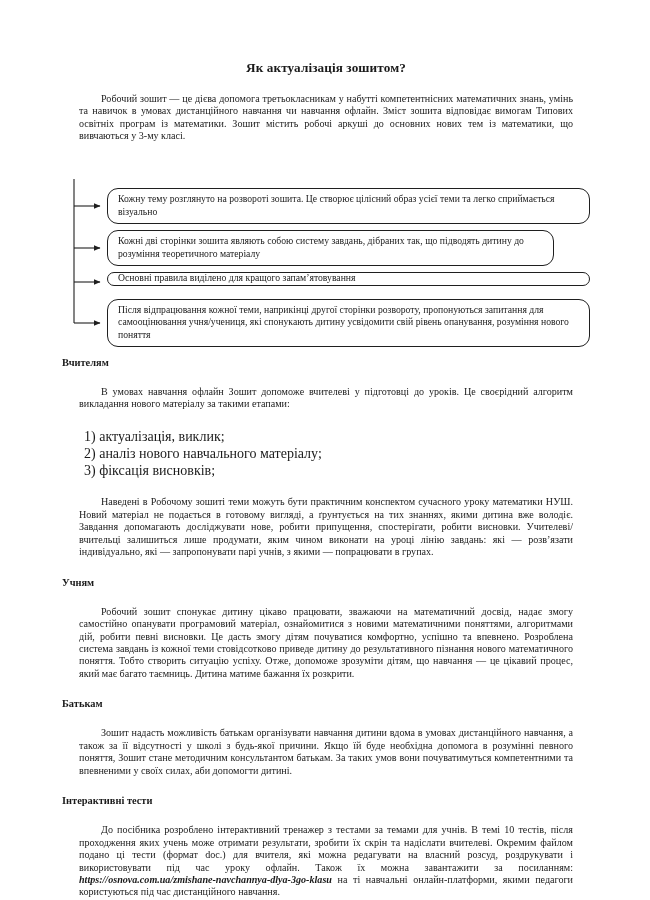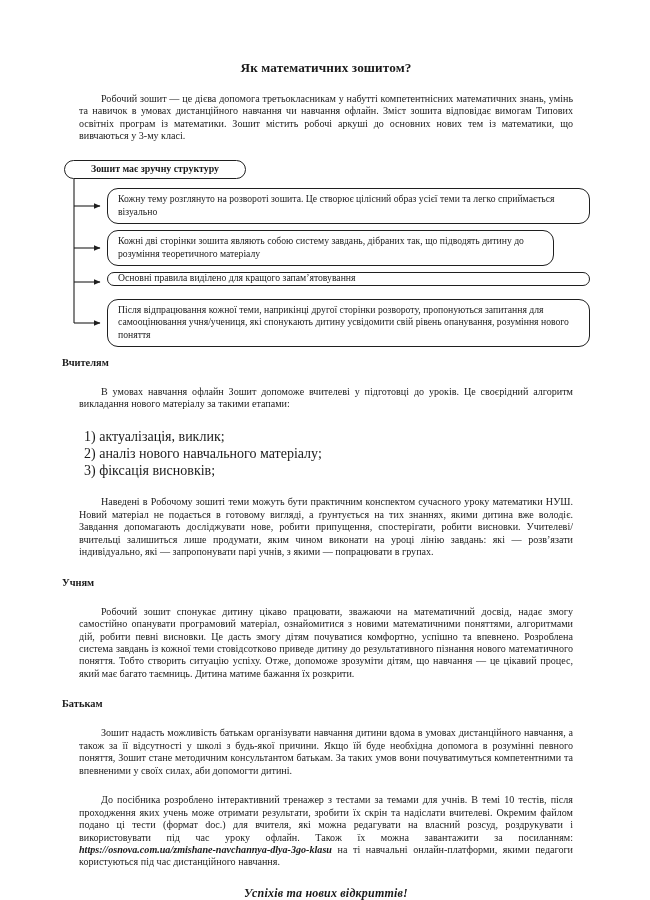--- a/index.html
+++ b/index.html
@@ -125,42 +125,41 @@
     height: 190px;
     overflow: visible;
   }
 </style>
 </head>
 <body>
 
 <div class="page">
   <div class="content">
 
-    <h1 class="doc-title">Як математичних зошитом?</h1>
+    <h1 class="doc-title">Як актуалізація зошитом?</h1>
 
     <p class="body">Робочий зошит — це дієва допомога третьокласникам у набутті компетентнісних математичних знань, умінь та навичок в умовах дистанційного навчання чи навчання офлайн. Зміст зошита відповідає вимогам Типових освітніх програм із математики. Зошит містить робочі аркуші до основних нових тем із математики, що вивчаються у 3-му класі.</p>
 
     <div class="flow">
 
       <svg class="connectors" viewBox="0 0 528 190" preserveAspectRatio="none">
         <defs>
           <marker id="arrowhead" markerWidth="7" markerHeight="6" refX="6.5" refY="3" orient="auto" markerUnits="userSpaceOnUse">
             <path d="M0,0 L7,3 L0,6 z" fill="#1f1f1f"></path>
           </marker>
         </defs>
 
         <path d="M12,19 L12,163" stroke="#1f1f1f" stroke-width="1.1" fill="none"></path>
 
         <path d="M12,46 L38,46" stroke="#1f1f1f" stroke-width="1.1" fill="none" marker-end="url(#arrowhead)"></path>
         <path d="M12,88 L38,88" stroke="#1f1f1f" stroke-width="1.1" fill="none" marker-end="url(#arrowhead)"></path>
         <path d="M12,122 L38,122" stroke="#1f1f1f" stroke-width="1.1" fill="none" marker-end="url(#arrowhead)"></path>
         <path d="M12,163 L38,163" stroke="#1f1f1f" stroke-width="1.1" fill="none" marker-end="url(#arrowhead)"></path>
       </svg>
 
-      <div class="flow-box flow-head">Зошит має зручну структуру</div>
 
       <div class="flow-box flow-item fi1">
         <span>Кожну тему розглянуто на розвороті зошита. Це створює цілісний образ усієї теми та легко сприймається візуально</span>
       </div>
       <div class="flow-box flow-item fi2">
         <span>Кожні дві сторінки зошита являють собою систему завдань, дібраних так, що підводять дитину до розуміння теоретичного матеріалу</span>
       </div>
       <div class="flow-box flow-item fi3">
         <span>Основні правила виділено для кращого запам’ятовування</span>
       </div>
@@ -177,18 +176,19 @@
       <li>3) фіксація висновків;</li>
     </ul>
     <p class="body">Наведені в Робочому зошиті теми можуть бути практичним конспектом сучасного уроку математики НУШ. Новий матеріал не подається в готовому вигляді, а ґрунтується на тих знаннях, якими дитина вже володіє. Завдання допомагають досліджувати нове, робити припущення, спостерігати, робити висновки. Учителеві/вчительці залишиться лише продумати, яким чином виконати на уроці лінію завдань: які — розв’язати індивідуально, які — запропонувати парі учнів, з якими — попрацювати в групах.</p>
 
     <h2 class="section-head">Учням</h2>
     <p class="body">Робочий зошит спонукає дитину цікаво працювати, зважаючи на математичний досвід, надає змогу самостійно опанувати програмовий матеріал, ознайомитися з новими математичними поняттями, алгоритмами дій, робити певні висновки. Це дасть змогу дітям почуватися комфортно, успішно та впевнено. Розроблена система завдань із кожної теми стовідсотково приведе дитину до результативного пізнання нового математичного поняття. Тобто створить ситуацію успіху. Отже, допоможе зрозуміти дітям, що навчання — це цікавий процес, який має багато таємниць. Дитина матиме бажання їх розкрити.</p>
 
     <h2 class="section-head">Батькам</h2>
     <p class="body">Зошит надасть можливість батькам організувати навчання дитини вдома в умовах дистанційного навчання, а також за її відсутності у школі з будь-якої причини. Якщо їй буде необхідна допомога в розумінні певного поняття, Зошит стане методичним консультантом батькам. За таких умов вони почуватимуться компетентними та впевненими у своїх силах, аби допомогти дитині.</p>
 
+    <h2 class="section-head">Інтерактивні тести</h2>
     <p class="body"><span>До посібника розроблено інтерактивний тренажер з тестами за темами для учнів. В темі 10 тестів, після проходження яких учень може отримати результати, зробити їх скрін та надіслати вчителеві. Окремим файлом подано ці тести (формат doc.) для вчителя, які можна редагувати на власний розсуд, роздрукувати і використовувати під час уроку офлайн. Також їх можна завантажити за посиланням: </span><span class="ital">https://osnova.com.ua/zmishane-navchannya-dlya-3go-klasu</span><span> на ті навчальні онлайн-платформи, якими педагоги користуються під час дистанційного навчання.</span></p>
 
     <p class="closing">Успіхів та нових відкриттів!</p>
 
   </div>
 </div>
 
 </body></html>

